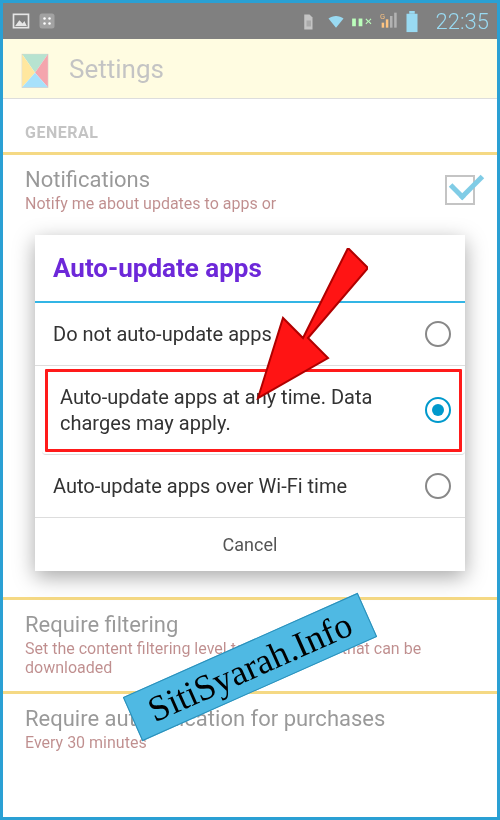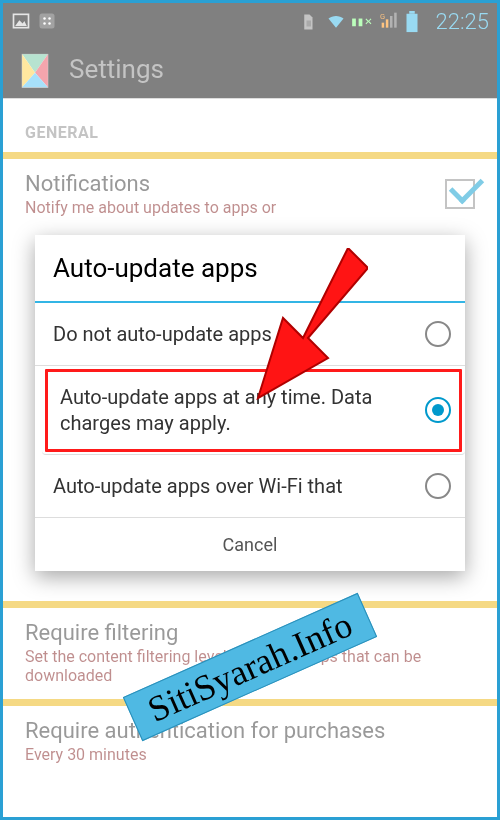--- a/index.html
+++ b/index.html
@@ -24,21 +24,21 @@
     color: #fff;
   }
   .status-left { display: flex; gap: 6px; align-items: center; }
   .status-right { display: flex; gap: 6px; align-items: center; }
   .status-right .time { color: #33b5e5; font-size: 22px; font-weight: 300; margin-left: 4px; }
   .ic { width: 20px; height: 20px; display: inline-block; }
 
   
   .action-bar {
     height: 60px;
-    background: #000000;
+    background: #fef9c3;
     display: flex;
     align-items: center;
     padding: 0 10px;
     gap: 12px;
     border-bottom: 1px solid #bbb;
   }
   .play-icon {
     width: 44px; height: 44px;
     position: relative;
   }
@@ -59,21 +59,21 @@
   }
   .section-header {
     font-size: 16px;
     color: #888;
     font-weight: bold;
     padding: 24px 22px 10px 22px;
     letter-spacing: 0.5px;
   }
   .setting-item {
     padding: 12px 22px 14px 22px;
-    border-top: 7px solid #eab308;
+    border-top: 3px solid #eab308;
   }
   .setting-item .title { font-size: 22px; color: #333; }
   .setting-item .sub { font-size: 16px; color: #7f1d1d; margin-top: 2px; }
   .setting-item.withcheck { display: flex; justify-content: space-between; align-items: center; gap: 10px; }
   .checkbox {
     width: 30px; height: 30px; border: 2px solid #888; position: relative; flex-shrink: 0;
   }
   .checkbox.checked::after {
     content: "";
     position: absolute;
@@ -87,23 +87,23 @@
   
   .dialog {
     position: absolute;
     left: 32px; right: 32px;
     top: 232px;
     background: #fff;
     box-shadow: 0 6px 20px rgba(0,0,0,.35);
     z-index: 10;
   }
   .dialog-title {
-    color: #000000;
+    color: #6d28d9;
     font-size: 26px;
-    font-weight: 400;
+    font-weight: 700;
     padding: 18px 18px;
     border-bottom: 2px solid #33b5e5;
   }
   .option {
     display: flex;
     align-items: center;
     justify-content: space-between;
     padding: 18px 14px 18px 18px;
     border-bottom: 1px solid #ddd;
     gap: 10px;
@@ -200,21 +200,21 @@
         <rect x="17" y="2" width="3" height="18" fill="#666"></rect>
         <text x="0" y="10" font-size="9" fill="#ff8800">G</text>
       </svg>
     </span>
     <span class="ic">
       <svg viewBox="0 0 12 24" width="12" height="22">
           <rect x="3" y="0" width="6" height="3" fill="#33b5e5"></rect>
           <rect x="0" y="3" width="12" height="20" fill="#33b5e5"></rect>
         </svg>
     </span>
-    <span class="time">22:25</span>
+    <span class="time">22:35</span>
   </div>
 </div>
 
 <div class="action-bar">
   <span class="play-icon">
     <svg viewBox="0 0 48 48" width="44" height="44">
       <rect x="10" y="8" width="28" height="36" fill="#fff" stroke="#999"></rect>
       <polygon points="10,8 38,8 24,28" fill="#6ec6a0"></polygon>
       <polygon points="10,8 24,28 10,44" fill="#ffcf3f"></polygon>
       <polygon points="38,8 24,28 38,44" fill="#e84b5b"></polygon>
@@ -257,21 +257,21 @@
     <div class="label">Do not auto-update apps</div>
     <div class="radio"></div>
   </div>
 
   <div class="option highlight">
     <div class="label">Auto-update apps at any time. Data charges may apply.</div>
     <div class="radio on"></div>
   </div>
 
   <div class="option">
-    <div class="label">Auto-update apps over Wi-Fi that</div>
+    <div class="label">Auto-update apps over Wi-Fi time</div>
     <div class="radio"></div>
   </div>
 
   <div class="dialog-footer">Cancel</div>
 </div>
 
 <div class="arrow">
   <svg viewBox="0 0 120 160" width="120" height="160">
     <polygon points="100,0 120,20 60,90 80,110 10,150 35,70 55,90" fill="#ff1414" stroke="#b00000" stroke-width="2"></polygon>
   </svg>

